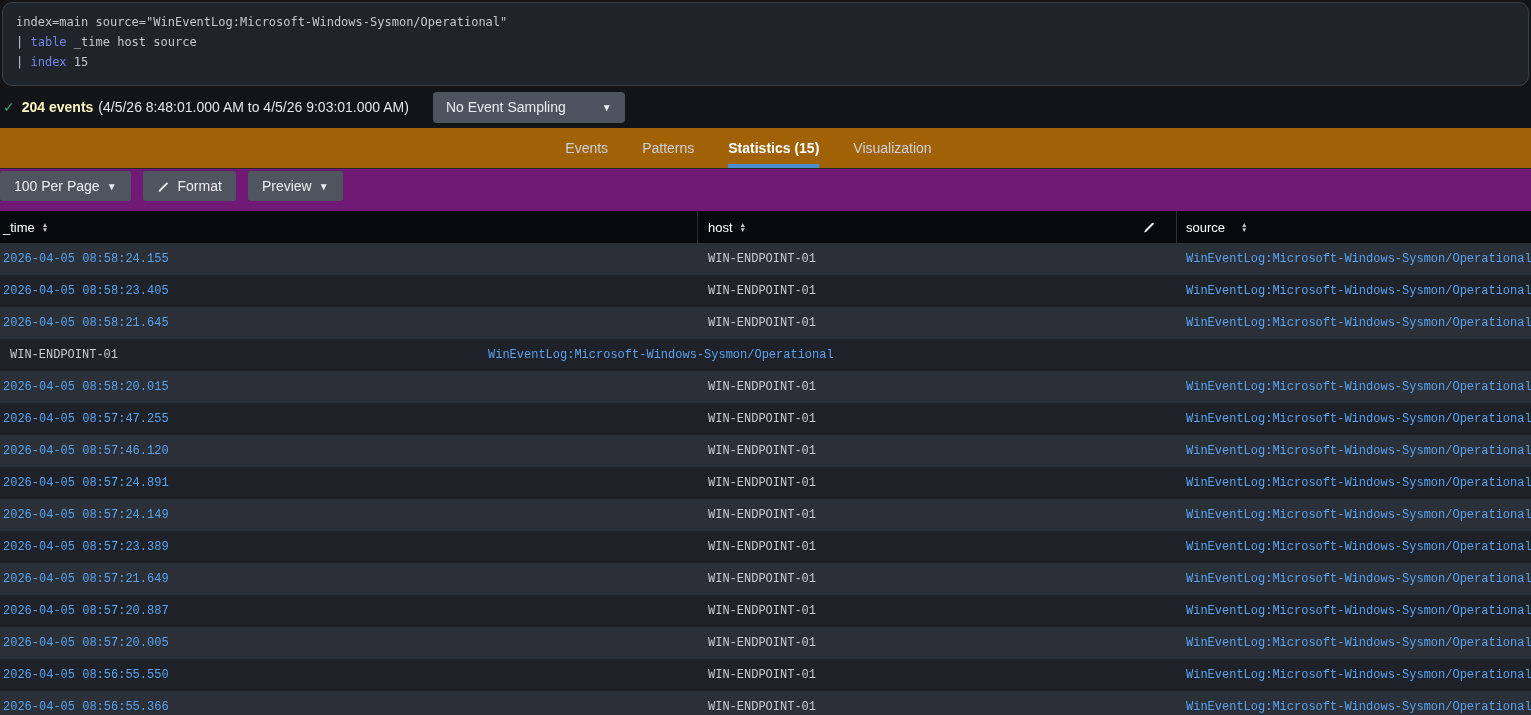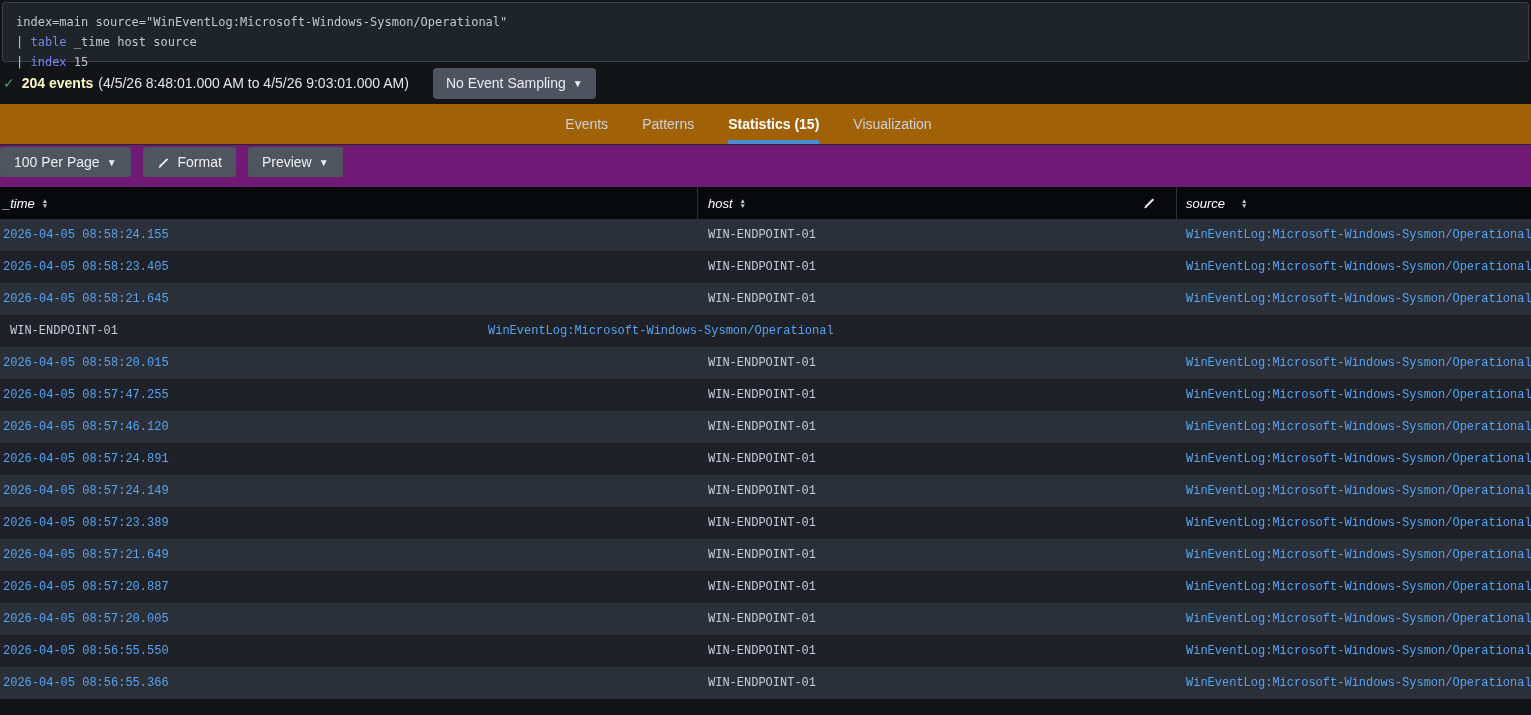--- a/index.html
+++ b/index.html
@@ -1,56 +1,56 @@
 <!DOCTYPE html>
 <html><head>
 <meta charset="utf-8">
 <style>
   * { margin:0; padding:0; box-sizing:border-box; }
   html,body { width:1531px; height:715px; overflow:hidden; background:#121418; font-family:"Liberation Sans", sans-serif; }
 
   
   .query-box {
-    margin:2px 2px 0 2px; height:60px;
-    background:#1f232a; border:1px solid #3a4049; border-radius:3px;
+    margin:2px 2px 0 2px; height:84px;
+    background:#1f232a; border:1px solid #3a4049; border-radius:10px;
     padding:9px 13px; cursor:text;
   }
   .q-line { font-family:"DejaVu Sans Mono", monospace; font-size:12px; line-height:20px; color:#c3c7ce; white-space:pre; }
   .tok-plain { color:#c3c7ce; }
   .tok-keyword { color:#7485e8; }
 
   
   .events-bar { height:42px; display:flex; align-items:center; padding-left:3px; background:#121418; }
   .check-icon { color:#3fa76c; font-size:14px; margin-right:7px; }
   .events-count { color:#fef9c3; font-size:14px; font-weight:bold; margin-right:5px; }
   .events-range { color:#e3e6ea; font-size:14px; }
   .btn-sampling {
     margin-left:24px; height:31px; display:inline-flex; align-items:center;
     background:#4e545f; color:#e9ebee; font-size:14px; border:none; border-radius:4px;
-    padding:0 13px; cursor:pointer; font-family:"Liberation Sans", sans-serif;
+    padding:0 13px; cursor:pointer; font-family:"Liberation Sans", sans-serif;gap:29px;
   }
   .caret { font-size:10px; margin-left:7px; color:#e9ebee; }
 
   
   .tabs-row { height:41px; display:flex; align-items:stretch; border-bottom:1px solid #25282e; background:#a16207;justify-content:center; }
   .tab { display:flex; align-items:center; margin-right:34px; font-size:14px; color:#ccd1d7; cursor:pointer; border-bottom:4px solid transparent; padding-top:4px; }
   .tab.active { color:#ffffff; font-weight:bold; border-bottom-color:#4a8dd0; }
 
   
   .toolbar { height:42px; display:flex; align-items:flex-start; gap:12px; background:#701a75; padding-top:2px; }
   .tb-btn {
     height:30px; display:inline-flex; align-items:center;
     background:#4f555f; color:#eceef1; font-size:14px; border:none; border-radius:3px;
     padding:0 14px; cursor:pointer; font-family:"Liberation Sans", sans-serif;
   }
   .pencil { margin-right:8px; display:inline-flex; }
 
   
   .stats-table { width:1531px; }
-  .thead { display:flex; height:32px; background:#07090c; align-items:center;font-style:italic; }
+  .thead { display:flex; height:32px; background:#07090c; align-items:center; }
   .th { display:flex; align-items:center; height:100%; color:#ffffff; font-size:13px; position:relative; cursor:pointer; }
   .th-time  { width:698px; padding-left:3px; border-right:1px solid #2c3036; }
   .th-host  { width:479px; padding-left:10px; border-right:1px solid #2c3036; }
   .th-source{ flex:1; padding-left:9px;gap:9px; }
   .sort-icon { display:inline-flex; flex-direction:column; margin-left:7px; font-size:6.5px; line-height:5px; color:#c4cad1; }
   .th-pencil { position:absolute; right:20px; top:9px; cursor:pointer; }
 
   .trow { display:flex; height:32px; align-items:center; }
   .trow:nth-child(odd)  { background:#2b2f37; }
   .trow:nth-child(even) { background:#1e2127; }

